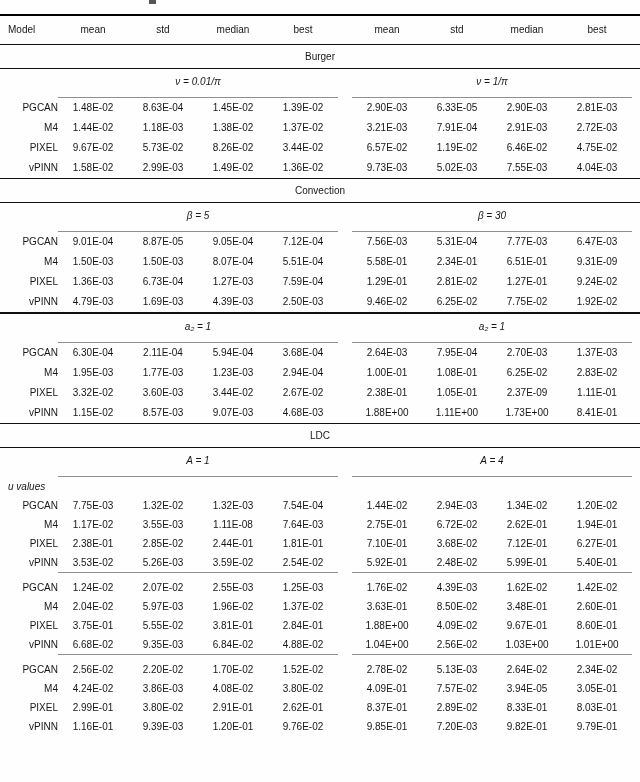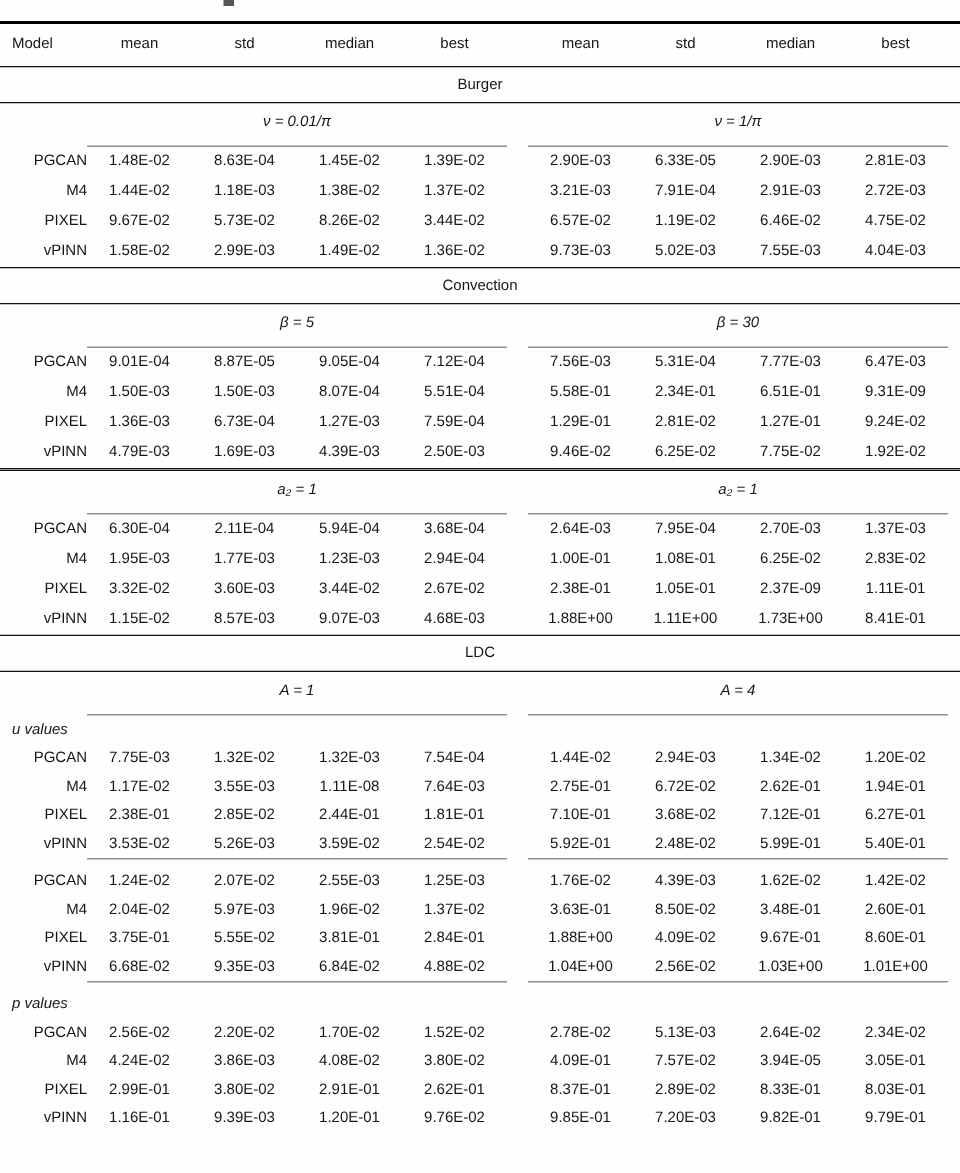--- a/index.html
+++ b/index.html
@@ -412,23 +412,20 @@
           <td>1.01E+00</td>
           <td></td>
         </tr>
         <tr class="cmidrow">
           <td></td>
           <td class="cmid" colspan="4"></td>
           <td></td>
           <td class="cmid" colspan="4"></td>
           <td></td>
         </tr>
-        <tr class="sublabel ldc">
-          <td colspan="11">p values</td>
-        </tr>
         <tr class="row ldc">
           <td class="model">PGCAN</td>
           <td>2.56E-02</td>
           <td>2.20E-02</td>
           <td>1.70E-02</td>
           <td>1.52E-02</td>
           <td></td>
           <td>2.78E-02</td>
           <td>5.13E-03</td>
           <td>2.64E-02</td>

